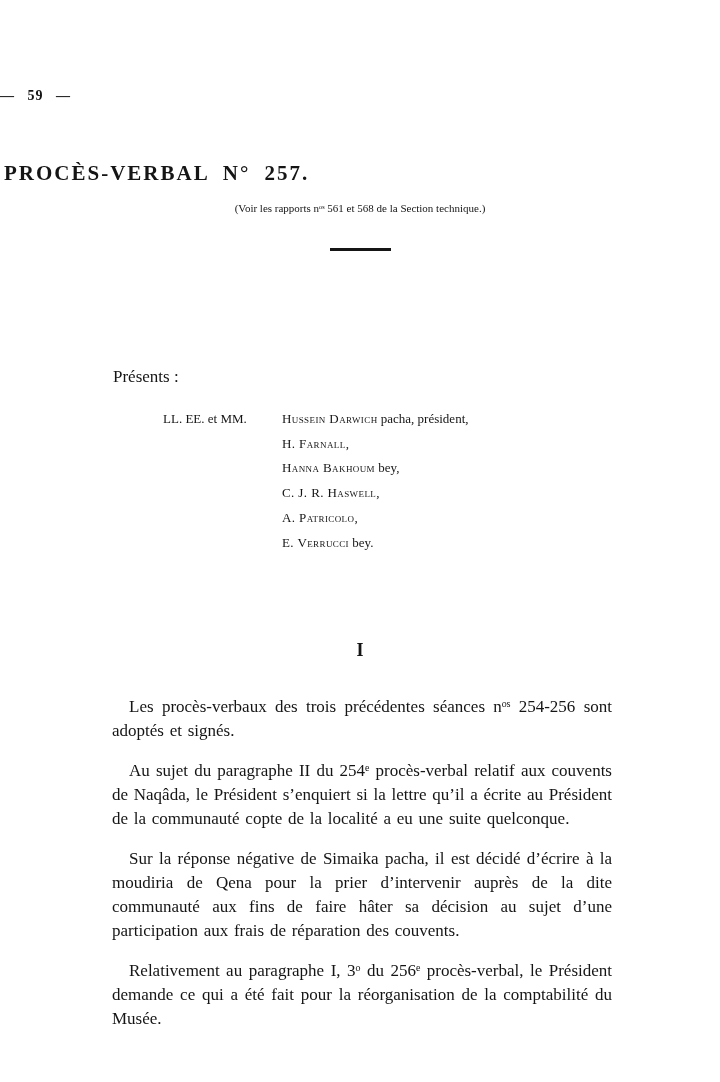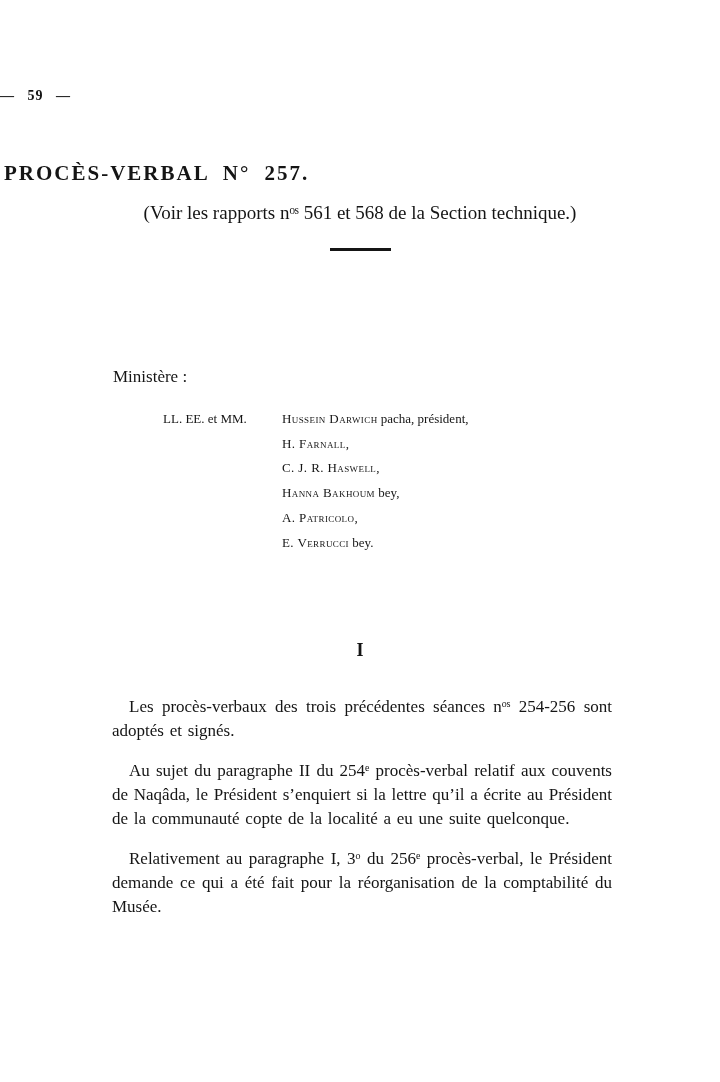--- a/index.html
+++ b/index.html
@@ -21,21 +21,21 @@
     letter-spacing: 1px; word-spacing: 8px;
   }
   h1.title {
     position: absolute; top: 157px; left: 0; width: 100%; margin: 4px;
     font-size: 21px; font-weight: bold;
     letter-spacing: 2px; word-spacing: 7px;
   }
   .subtitle {
     position: absolute; top: 202px; left: 0; width: 100%;
     text-align: center;
-    font-size: 19px;
+    font-size: 11px;
   }
   .rule {
     position: absolute; top: 248px; left: 330px;
     width: 61px; height: 3px;
     background: var(--ink, #1c1c1c);
   }
   p.seance {
     position: absolute; top: 283px; left: 96px; width: 532px; margin: 0;
     font-size: 17px; line-height: 24.5px;
     text-align: justify; text-indent: 17px; word-spacing: 2px;
@@ -71,32 +71,33 @@
 
   <div class="pageno">— 59 —</div>
 
   <h1 class="title">PROCÈS-VERBAL N° 257.</h1>
 
   <div class="subtitle">(Voir les rapports nᵒˢ 561 et 568 de la Section technique.)</div>
 
   <div class="rule"></div>
 
 
-  <div class="presents">Ministère :</div>
+  <div class="presents">Présents :</div>
 
   <div class="attendees">
     <div class="aline first"><span class="prefix">LL. EE. et MM.</span><span class="sc">Hussein Darwich</span><span> pacha, président,</span></div>
     <div class="aline"><span class="sc">H. Farnall</span><span>,</span></div>
+    <div class="aline"><span class="sc">Hanna Bakhoum</span><span> bey,</span></div>
     <div class="aline"><span class="sc">C. J. R. Haswell</span><span>,</span></div>
-    <div class="aline"><span class="sc">Hanna Bakhoum</span><span> bey,</span></div>
     <div class="aline"><span class="sc">A. Patricolo</span><span>,</span></div>
     <div class="aline"><span class="sc">E. Verrucci</span><span> bey.</span></div>
   </div>
 
   <div class="headingI">I</div>
 
   <div class="bodytext">
     <p>Les procès-verbaux des trois précédentes séances nᵒˢ 254-256 sont adoptés et signés.</p>
     <p>Au sujet du paragraphe II du 254ᵉ procès-verbal relatif aux couvents de Naqâda, le Président s’enquiert si la lettre qu’il a écrite au Président de la communauté copte de la localité a eu une suite quelconque.</p>
+    <p>Sur la réponse négative de Simaika pacha, il est décidé d’écrire à la moudiria de Qena pour la prier d’intervenir auprès de la dite communauté aux fins de faire hâter sa décision au sujet d’une participation aux frais de réparation des couvents.</p>
     <p>Relativement au paragraphe I, 3ᵒ du 256ᵉ procès-verbal, le Président demande ce qui a été fait pour la réorganisation de la comptabilité du Musée.</p>
   </div>
 
 </div>
 
 </body></html>

